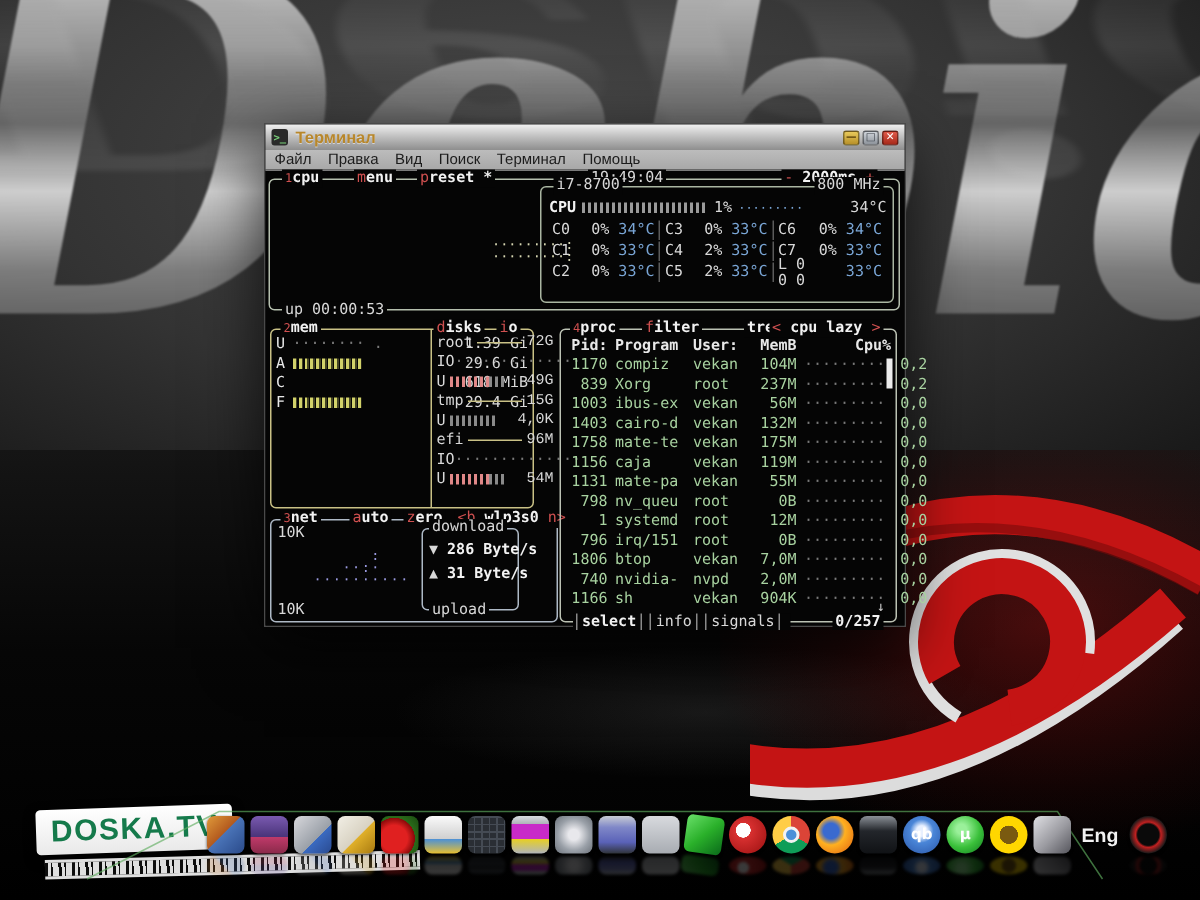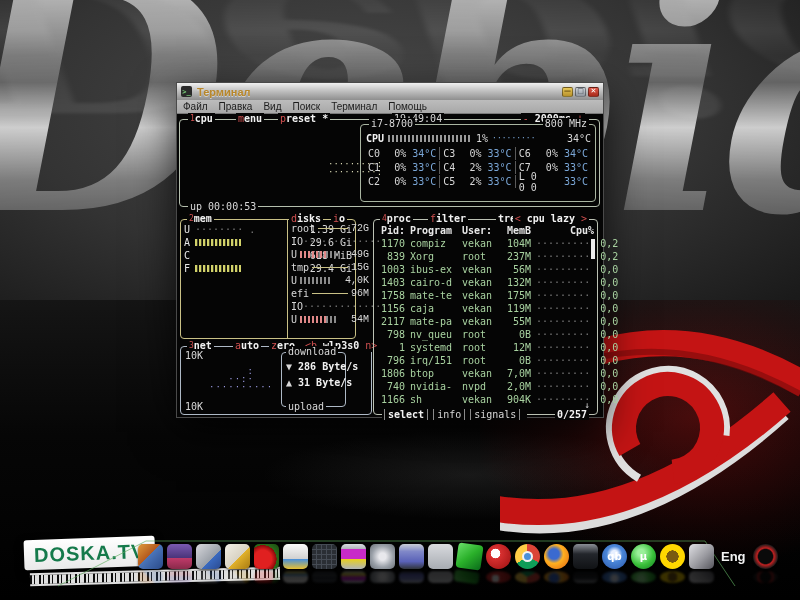--- a/index.html
+++ b/index.html
@@ -453,21 +453,21 @@
           </div>
           <div class="prow grn">
             <span class="pid">1156</span>
             <span>caja</span>
             <span>vekan</span>
             <span class="mem">119M</span>
             <span class="dim">·········</span>
             <span class="cpu">0,0</span>
           </div>
           <div class="prow grn">
-            <span class="pid">2117</span>
+            <span class="pid">1131</span>
             <span>mate-pa</span>
             <span>vekan</span>
             <span class="mem">55M</span>
             <span class="dim">·········</span>
             <span class="cpu">0,0</span>
           </div>
           <div class="prow grn">
             <span class="pid">798</span>
             <span>nv_queu</span>
             <span>root</span>

